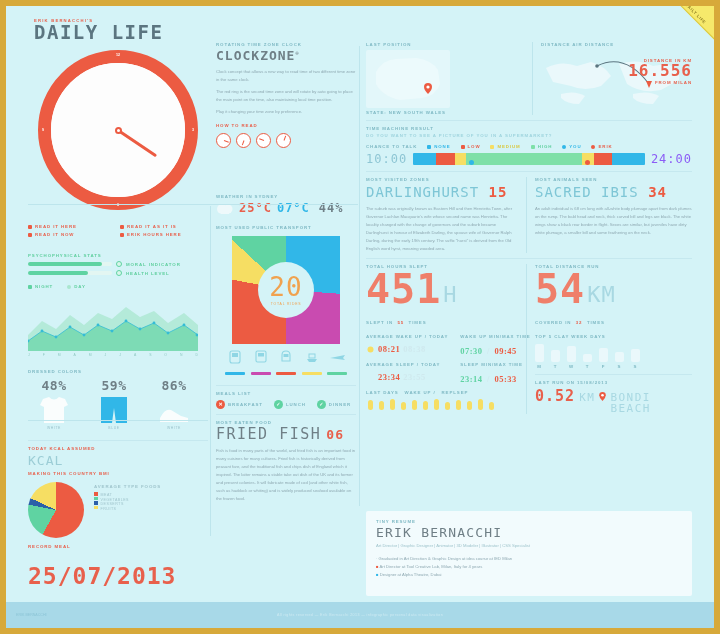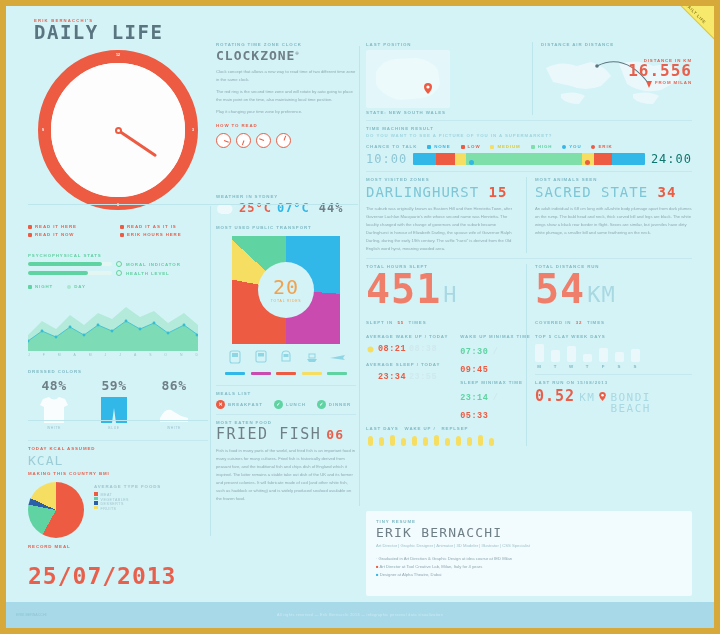--- a/index.html
+++ b/index.html
@@ -111,21 +111,21 @@
   
   .kcal-num { font-family:"Liberation Sans Mono", monospace; font-size:36px; font-weight:bold;
               color:#ee7d67; letter-spacing:1px; line-height:.95; }
   .kcal-u { font-family:"Liberation Sans Mono", monospace; font-size:13px; color:#9ccdd6;
             letter-spacing:1px; }
 
   
   .donut { position:relative; width:108px; height:108px; margin:6px auto 0; }
   .donut .hole { position:absolute; inset:26px; border-radius:50%; background:#d4f3f7;
                  display:flex; flex-direction:column; align-items:center; justify-content:center; }
-  .donut .hole .n { font-family:"Liberation Sans Mono", monospace; font-size:20px;
+  .donut .hole .n { font-family:"Liberation Sans Mono", monospace; font-size:26px;
                     color:#f0a24f; letter-spacing:1px; line-height:1; }
   .donut .hole .l { font-size:3.4px; color:#f0a24f; letter-spacing:.8px; margin-top:2px; }
   .tr-icons { display:flex; justify-content:space-between; width:122px; margin:6px auto 0; }
   .tr-icons > div { width:20px; text-align:center; }
   .tr-swatch { height:3px; margin-top:3px; border-radius:1px; }
 
   
   .rc-row { display:flex; }
   .map { position:relative; background:#e3f7fa; border-radius:2px; }
   .pin { position:absolute; width:7px; height:9px; }
@@ -137,21 +137,21 @@
   .tm-title b { color:#ec5b42; }
   .tbar { display:flex; height:12px; border-radius:1px; overflow:hidden; }
   .time-lab { font-family:"Liberation Sans Mono", monospace; font-size:12px; letter-spacing:1px; }
   .hdg { font-family:"Liberation Sans Mono", monospace; font-size:14px; color:#7ec6d6;
          letter-spacing:1px; }
   .hdg b { color:#ec5b42; }
   .stat-big { font-family:"Liberation Sans Mono", monospace; font-size:40px; font-weight:bold;
               color:#ef7f6a; letter-spacing:1px; line-height:.9; }
   .stat-u { font-family:"Liberation Sans Mono", monospace; font-size:22px; color:#a8d8e2;
             letter-spacing:1px; }
-  .mono-s { font-family:Liberation Mono, monospace; font-size:8.5px; font-weight:bold;
+  .mono-s { font-family:Liberation Serif, serif; font-size:8.5px; font-weight:bold;
             letter-spacing:.5px; }
 
   
   .resume { position:absolute; left:360px; top:505px; width:326px; height:85px;
             background:#f2fbfd; border-radius:2px; padding:8px 10px; }
   .res-name { font-family:"Liberation Sans Mono", monospace; font-size:13px; color:#6f7f86;
               letter-spacing:1.2px; line-height:1; }
 
   
   .footer { position:absolute; left:0; bottom:0; width:708px; height:26px;
@@ -549,40 +549,40 @@
             <div style="width:8%;background:#ec5b42"></div>
             <div style="width:5%;background:#f6de63"></div>
             <div style="width:50%;background:#7ee0a8"></div>
             <div style="width:5%;background:#f6de63"></div>
             <div style="width:8%;background:#ec5b42"></div>
             <div style="width:14%;background:#31b7e8"></div>
           </div>
           <div style="position:absolute;left:24%;top:7px;width:5px;height:5px;border-radius:50%;background:#31b7e8"></div>
           <div style="position:absolute;left:74%;top:7px;width:5px;height:5px;border-radius:50%;background:#ec5b42"></div>
         </div>
-        <span class="time-lab" style="color:#0f766e">24:00</span>
+        <span class="time-lab" style="color:#8b5cf6">24:00</span>
       </div>
     </div>
 
     <div class="sep"></div>
 
     <div class="rc-row">
       <div style="width:152px">
         <div class="cap">MOST VISITED ZONES</div>
         <div class="hdg" style="margin-top:2px">
           <span>DARLINGHURST</span>
           <b>15</b>
         </div>
         <div class="body-txt" style="margin-top:5px">The suburb was originally known as Eastern Hill and then Henrietta Town, after Governor Lachlan Macquarie's wife whose second name was Henrietta. The locality changed with the change of governors and the suburb became Darlinghurst in honour of Elizabeth Darling, the spouse wife of Governor Ralph Darling, during the early 19th century. The suffix "hurst" is derived from the Old English word hyrst, meaning wooded area.</div>
       </div>
       <div style="width:1px;background:#bde5ec;margin:0 8px"></div>
       <div style="flex:1">
         <div class="cap">MOST ANIMALS SEEN</div>
         <div class="hdg" style="margin-top:2px">
-          <span>SACRED STATE</span>
+          <span>SACRED IBIS</span>
           <b>34</b>
         </div>
         <div class="body-txt" style="margin-top:5px">An adult individual is 68 cm long with all-white body plumage apart from dark plumes on the rump. The bald head and neck, thick curved bill and legs are black. The white wings show a black rear border in flight. Sexes are similar, but juveniles have dirty white plumage, a smaller bill and some feathering on the neck.</div>
       </div>
     </div>
 
     <div class="sep"></div>
 
     <div class="rc-row">
 

